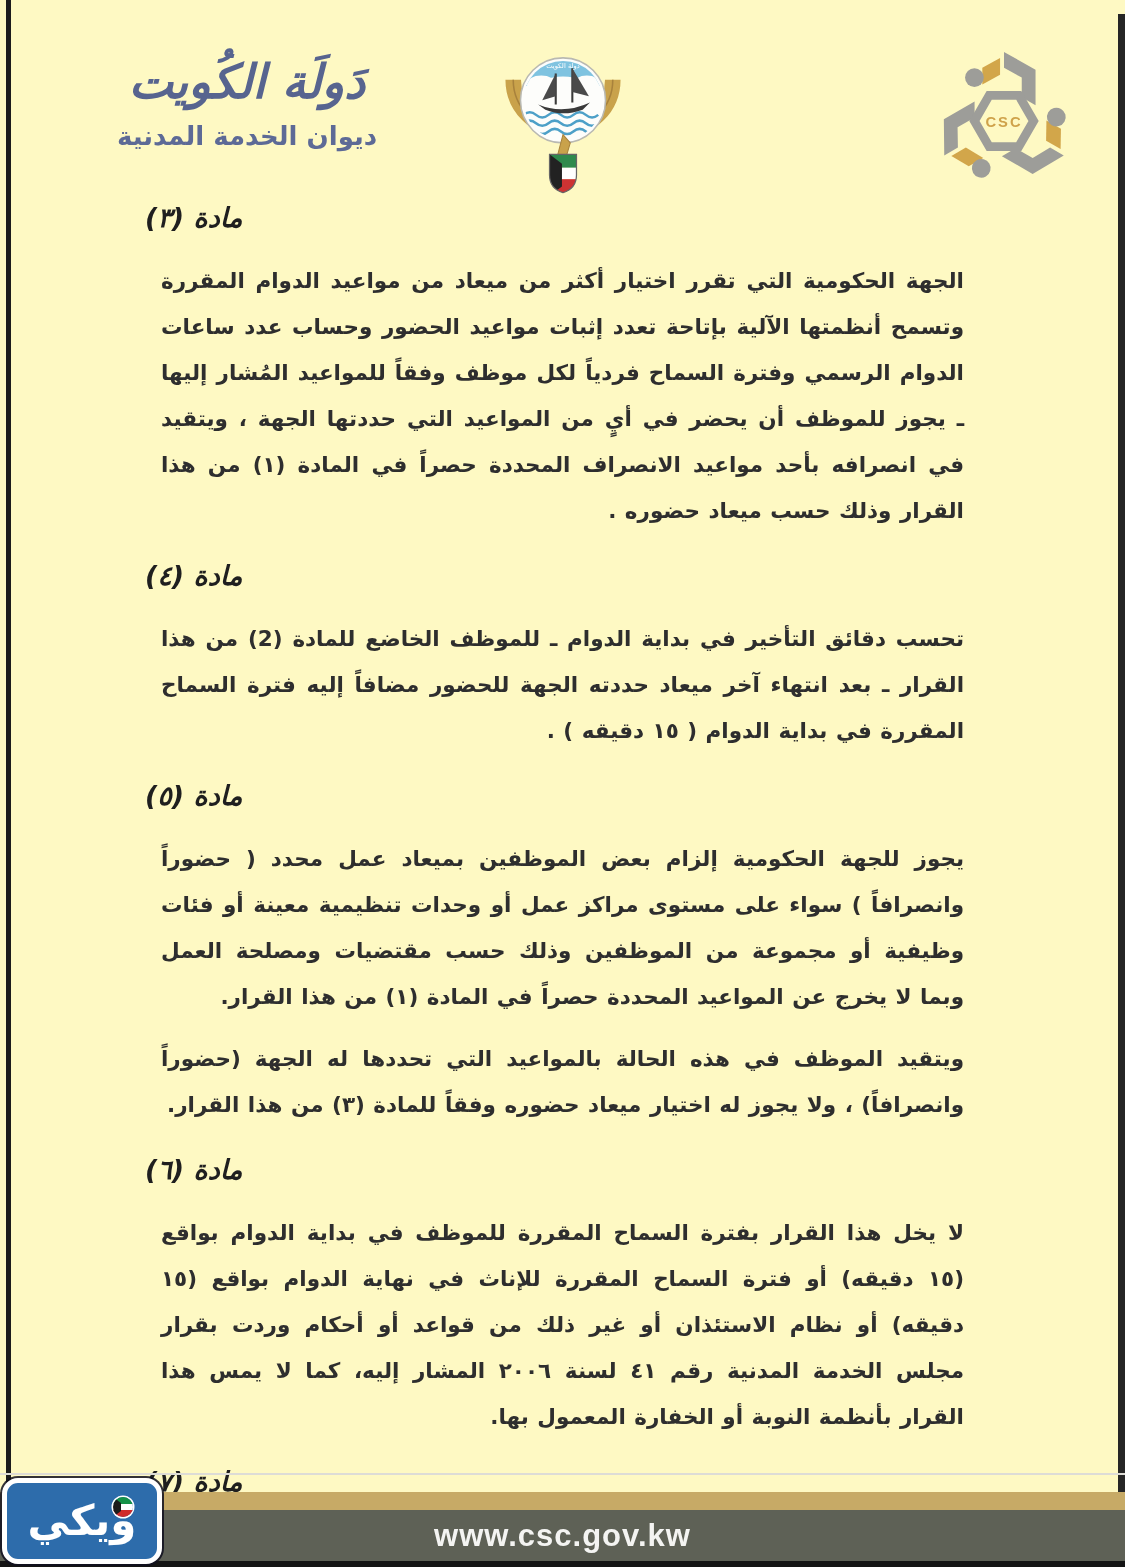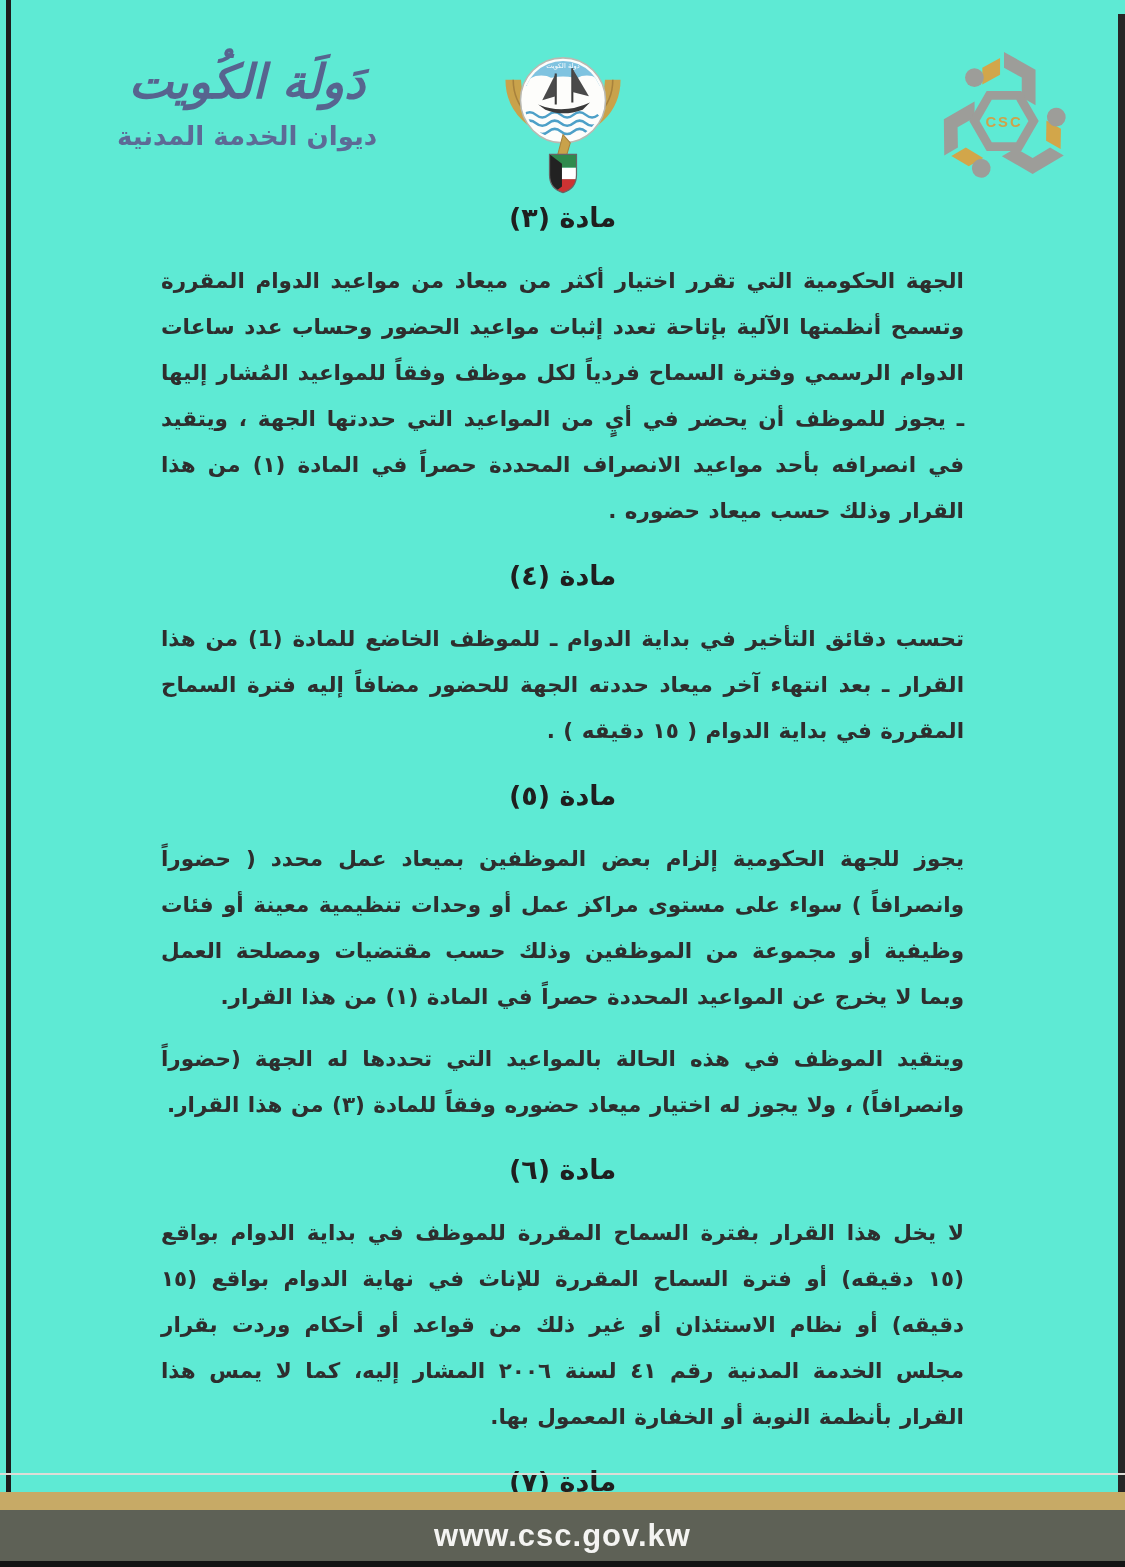--- a/index.html
+++ b/index.html
@@ -1,18 +1,18 @@
 <!DOCTYPE html>
 <html lang="ar"><head>
 <meta charset="utf-8">
 <style>
   html,body{margin:0;padding:0;background:#e8e8e6;}
   .page{
     position:relative;width:1125px;height:1567px;margin:0 auto;
-    background:#5eead4;overflow:hidden;
+    background:#fef9c3;overflow:hidden;
     font-family:"DejaVu Sans",sans-serif;
   }
   
   .edge-left{position:absolute;left:6px;top:0;bottom:0;width:5px;background:#1c1c1c;}
   .edge-right{position:absolute;right:0;top:14px;bottom:0;width:7px;background:#262626;}
   .edge-bottom{position:absolute;left:0;right:0;bottom:0;height:6px;background:#141414;}
 
   
   .hdr{position:absolute;top:0;left:0;right:0;height:210px;}
   .logo-left{
@@ -25,22 +25,22 @@
   .csc-wrap{position:absolute;right:52px;top:48px;}
 
   
   .content{
     position:absolute;top:0;left:0;right:0;
     padding:176px 145px 0 145px;
     direction:rtl;
     color:#2e2e2e;
   }
   .article h2{
-    margin:26px 0 24px;text-align:center;
-    font-size:27px;font-weight:bold;color:#1f1f1f;line-height:32px;
+    margin:26px 0 24px;text-align:left;
+    font-size:27px;font-weight:bold;color:#1f1f1f;line-height:32px;font-style:italic;
   }
   .article p{
     margin:16px;font-size:21.5px;font-weight:bold;line-height:46px;
     text-align:justify;text-align-last:right;word-spacing:1px;
   }
 
   
   .foot-hairline{position:absolute;left:0;right:0;bottom:92px;height:2px;background:#dddcd6;}
   .foot-tan{position:absolute;left:0;right:0;bottom:57px;height:18px;background:#c7aa66;}
   .foot-bar{
@@ -148,21 +148,21 @@
 
   <div class="content">
 
     <section class="article">
       <h2>مادة (٣)</h2>
       <p>الجهة الحكومية التي تقرر اختيار أكثر من ميعاد من مواعيد الدوام المقررة وتسمح أنظمتها الآلية بإتاحة تعدد إثبات مواعيد الحضور وحساب عدد ساعات الدوام الرسمي وفترة السماح فردياً لكل موظف وفقاً للمواعيد المُشار إليها ـ يجوز للموظف أن يحضر في أيٍ من المواعيد التي حددتها الجهة ، ويتقيد في انصرافه بأحد مواعيد الانصراف المحددة حصراً في المادة (١) من هذا القرار وذلك حسب ميعاد حضوره .</p>
     </section>
 
     <section class="article">
       <h2>مادة (٤)</h2>
-      <p>تحسب دقائق التأخير في بداية الدوام ـ للموظف الخاضع للمادة (1) من هذا القرار ـ بعد انتهاء آخر ميعاد حددته الجهة للحضور مضافاً إليه فترة السماح المقررة في بداية الدوام ( ١٥ دقيقه ) .</p>
+      <p>تحسب دقائق التأخير في بداية الدوام ـ للموظف الخاضع للمادة (2) من هذا القرار ـ بعد انتهاء آخر ميعاد حددته الجهة للحضور مضافاً إليه فترة السماح المقررة في بداية الدوام ( ١٥ دقيقه ) .</p>
     </section>
 
     <section class="article">
       <h2>مادة (٥)</h2>
       <p>يجوز للجهة الحكومية إلزام بعض الموظفين بميعاد عمل محدد ( حضوراً وانصرافاً ) سواء على مستوى مراكز عمل أو وحدات تنظيمية معينة أو فئات وظيفية أو مجموعة من الموظفين وذلك حسب مقتضيات ومصلحة العمل وبما لا يخرج عن المواعيد المحددة حصراً في المادة (١) من هذا القرار.</p>
       <p>ويتقيد الموظف في هذه الحالة بالمواعيد التي تحددها له الجهة (حضوراً وانصرافاً) ، ولا يجوز له اختيار ميعاد حضوره وفقاً للمادة (٣) من هذا القرار.</p>
     </section>
 
     <section class="article">
       <h2>مادة (٦)</h2>
@@ -174,14 +174,25 @@
       <p>لا يترتب على تطبيق أحكام هذا القرار صرف أية تعويضات أو بدلات أو مكافآت أو علاوات إضافية.</p>
     </section>
   </div>
 
   <div class="foot-hairline"></div>
   <div class="foot-tan"></div>
   <div class="foot-bar">
     <span class="foot-url">www.csc.gov.kw</span>
   </div>
 
+  <div class="wiki-badge">
+    <span class="wiki-text">ويكي</span>
+    <span class="wiki-flag">
+      <svg width="20" height="20" viewBox="0 0 20 20">
+        <rect x="0" y="0" width="20" height="7" fill="#159147"></rect>
+        <rect x="0" y="7" width="20" height="6" fill="#ffffff"></rect>
+        <rect x="0" y="13" width="20" height="7" fill="#d02b2b"></rect>
+        <polygon points="0,0 8,6 8,14 0,20" fill="#1b1b1b"></polygon>
+      </svg>
+    </span>
+  </div>
 
 </div>
 
 </body></html>

